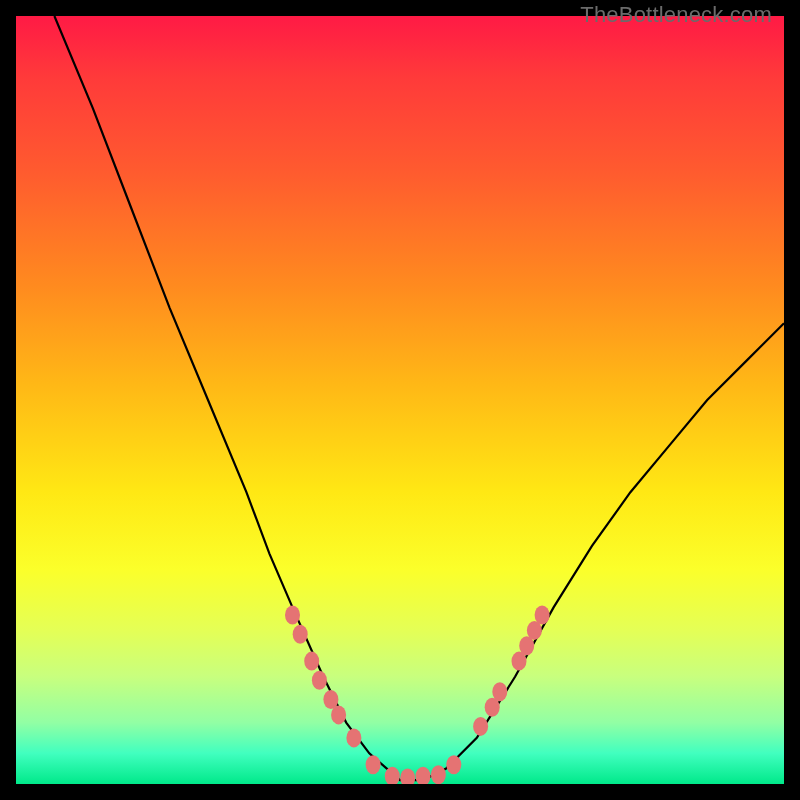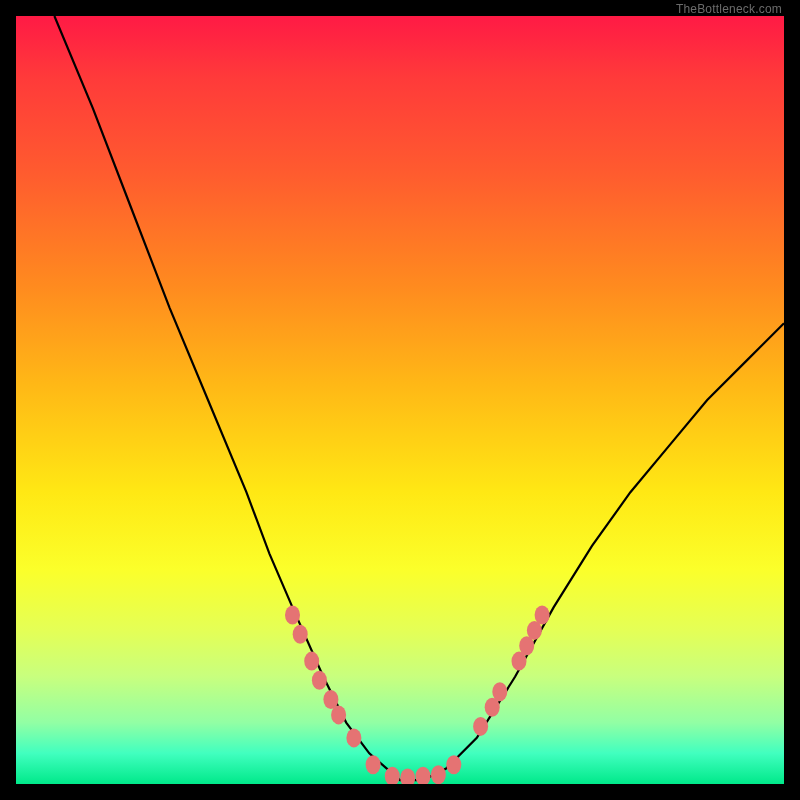--- a/index.html
+++ b/index.html
@@ -37,22 +37,22 @@
       #c8ff7e 86%,
       #92ffa4 92%,
       #41ffbf 96%,
       #00e98a 100%
     );
     overflow: hidden;
   }
   .attribution {
     position: absolute;
     top: 2px;
-    right: 18px;
-    font-size: 12px;
+    right: 28px;
+    font-size: 22px;
     font-weight: 500;
     color: #6b6b6b;
     font-family: Arial, Helvetica, sans-serif;
     letter-spacing: 0.2px;
   }
   svg.curve {
     position: absolute;
     left: 0;
     top: 0;
     width: 768px;

